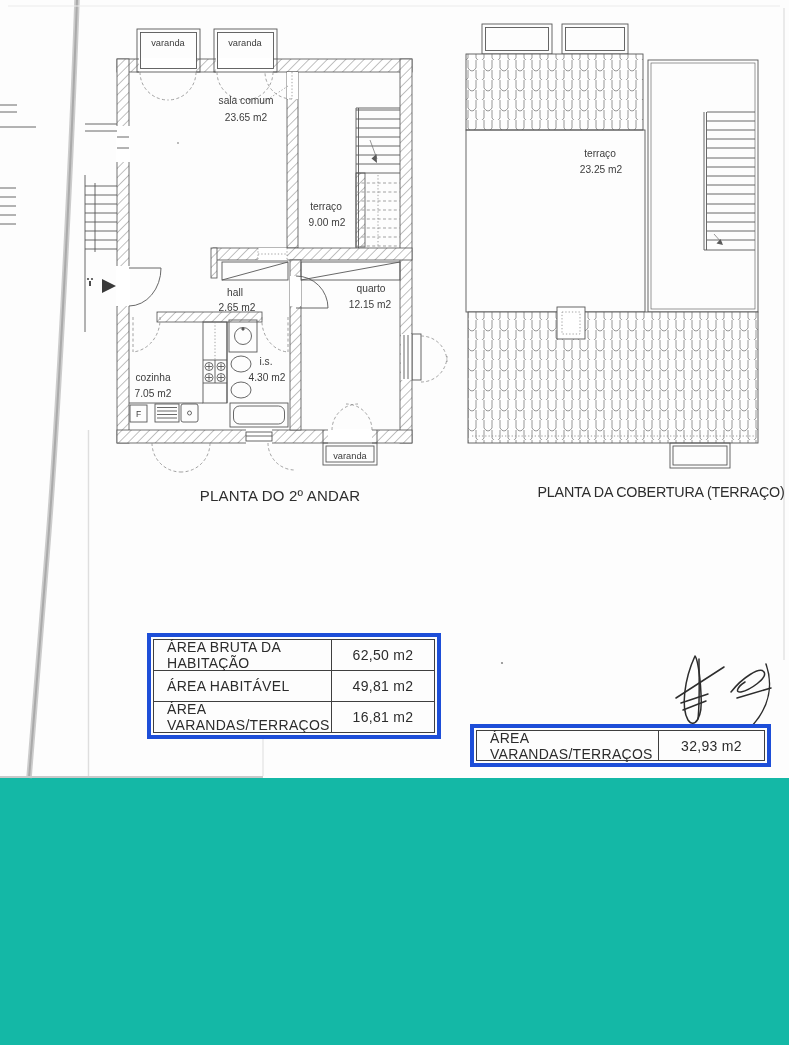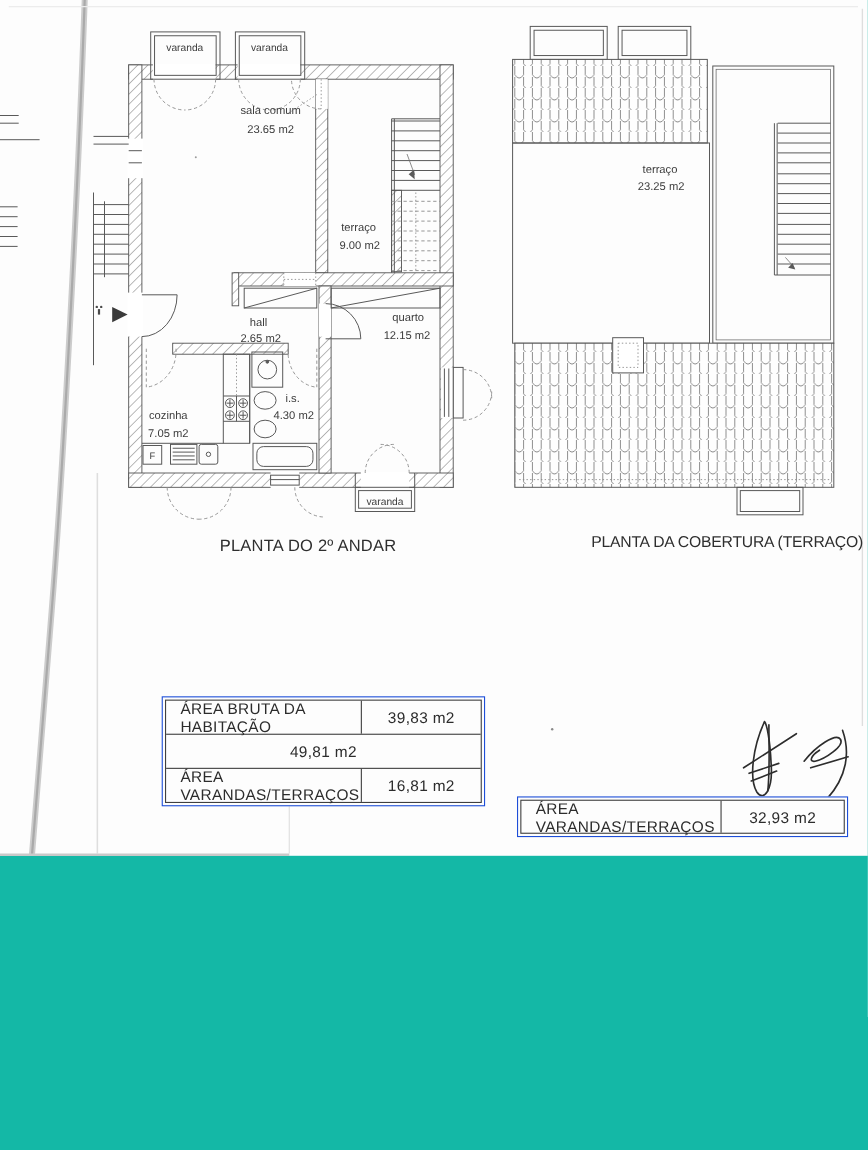--- a/index.html
+++ b/index.html
@@ -13,21 +13,21 @@
   .dash{stroke:#909090;stroke-width:0.85;fill:none;stroke-dasharray:3 2.4;}
   .dot{stroke:#8a8a8a;stroke-width:0.8;fill:none;stroke-dasharray:1.3 2;}
   .rlbl{font-size:10.2px;fill:#3c3c3c;text-anchor:middle;font-family:"Liberation Sans",sans-serif;}
   .rlbl-sm{font-size:9.3px;}
   .flbl{font-size:8.5px;fill:#3c3c3c;text-anchor:middle;font-family:"Liberation Sans",sans-serif;}
   .ttl{font-size:15px;fill:#2e2e2e;text-anchor:middle;letter-spacing:.2px;
        font-family:"Liberation Sans",sans-serif;}
   .ttl2{font-size:14.3px;letter-spacing:-0.2px;}
 
   
-  .areas-table{position:absolute;background:#fdfdfd;border:1px solid #1d4ed8;padding:2px;box-sizing:border-box;}
+  .areas-table{position:absolute;background:#fdfdfd;border:4px solid #1d4ed8;padding:2px;box-sizing:border-box;}
   .areas-inner{border:1.6px solid #3f3f3f;}
   .arow{display:flex;align-items:stretch;border-bottom:1.6px solid #3f3f3f;}
   .arow:last-child{border-bottom:none;}
   .alabel{display:flex;align-items:center;padding-left:13px;border-right:1.6px solid #3f3f3f;
           font-size:14px;color:#2c2c2c;letter-spacing:.3px;box-sizing:border-box;}
   .avalue{display:flex;align-items:center;justify-content:center;flex:1;
           font-size:14px;color:#2c2c2c;letter-spacing:.3px;}
   #floor-table{left:147px;top:633px;width:294px;}
   #floor-table .arow{height:30px;}
   #floor-table .alabel{width:178px;}
@@ -254,23 +254,24 @@
     <path d="M731,692 C742,678 760,666 764,672 C768,678 750,690 741,692 C735,693 737,687 745,682"></path>
     <path d="M766,664 C773,684 770,706 752,726"></path>
     <path d="M737,698 L771,688"></path>
   </g>
 </svg>
 
   <div class="areas-table" id="floor-table">
     <div class="areas-inner">
       <div class="arow">
         <div class="alabel">ÁREA BRUTA DA HABITAÇÃO</div>
-        <div class="avalue">39,83 m2</div>
-      </div>
-      <div class="arow">
+        <div class="avalue">62,50 m2</div>
+      </div>
+      <div class="arow">
+        <div class="alabel">ÁREA HABITÁVEL</div>
         <div class="avalue">49,81 m2</div>
       </div>
       <div class="arow">
         <div class="alabel">ÁREA VARANDAS/TERRAÇOS</div>
         <div class="avalue">16,81 m2</div>
       </div>
     </div>
   </div>
 
   <div class="areas-table" id="roof-table">

